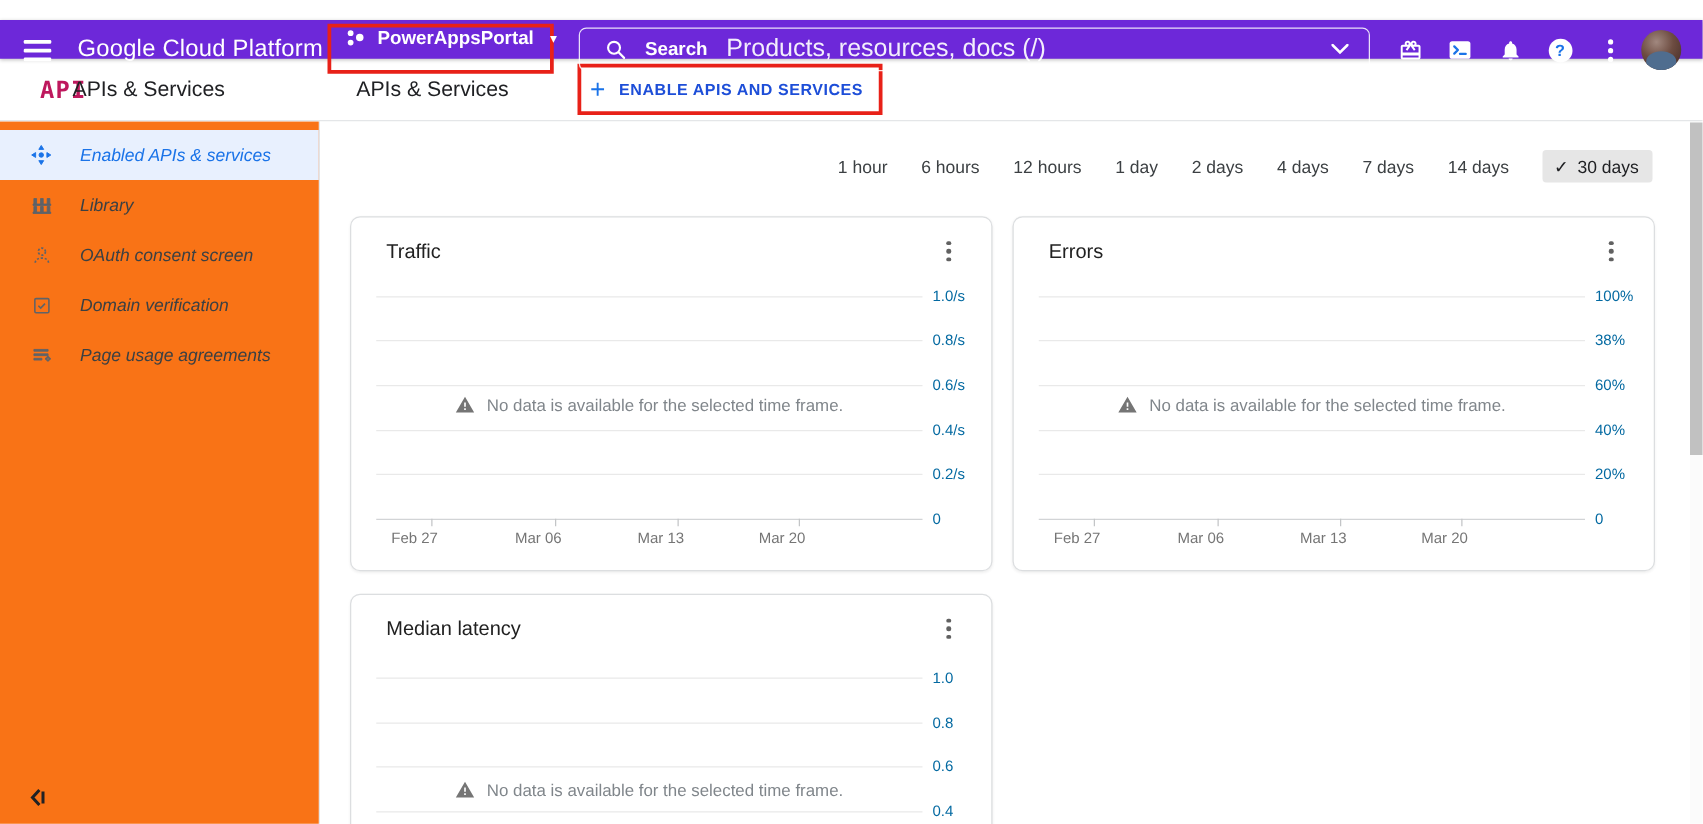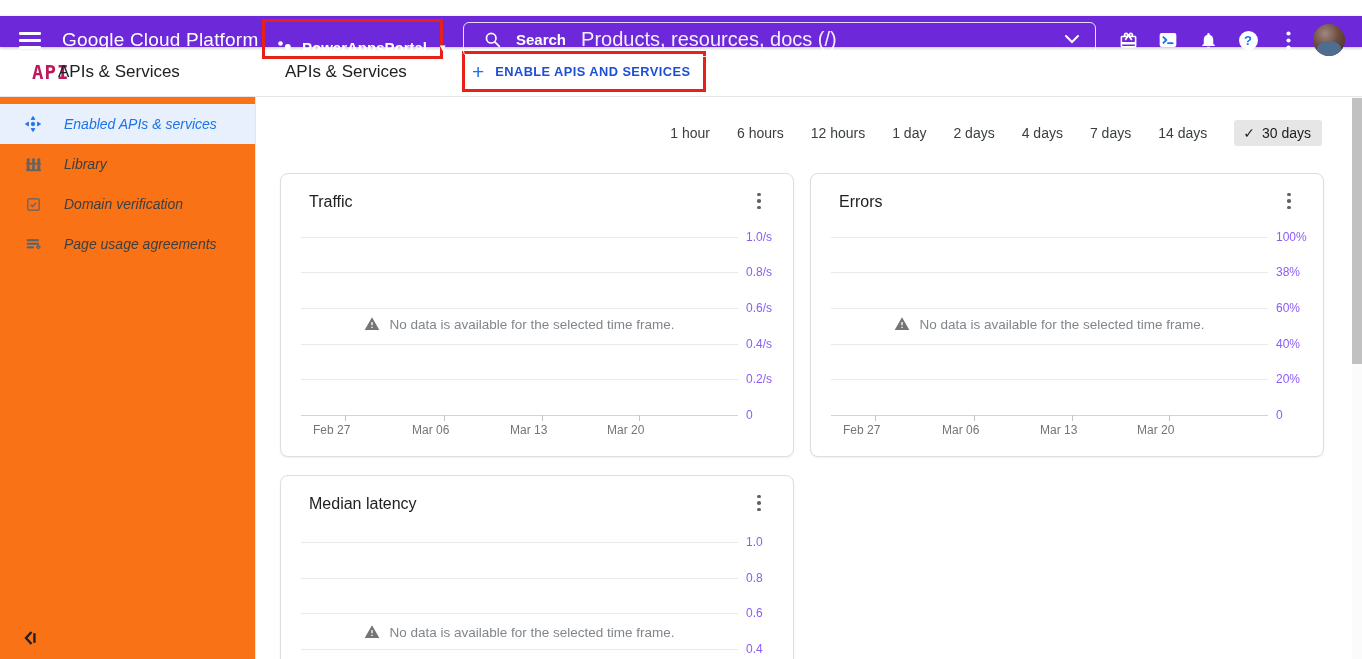--- a/index.html
+++ b/index.html
@@ -9,21 +9,21 @@
   
   .topbar { position: absolute; top:16px; left:0; width:1362px; height:31px;
     background:#6d28d9; box-shadow:0 1px 3px rgba(0,0,0,.25); z-index:20; }
   .hamburger { position:absolute; left:18px; top:15px; width:24px; height:18px; cursor:pointer; }
   .hamburger span { position:absolute; left:1px; width:22px; height:2.6px; background:#fff; border-radius:1px; }
   .hamburger span:nth-child(1){top:1px} .hamburger span:nth-child(2){top:8px} .hamburger span:nth-child(3){top:15px}
   .gcp-logo { position:absolute; left:62px; top:0; height:48px; line-height:48px;
     color:#fff; font-size:19px; letter-spacing:.2px; white-space:nowrap; }
   .red-box { border:3px solid #e82118; }
   .proj-box { position:absolute; left:262px; top:3px; width:181px; height:40px;
-    display:flex; align-items:flex-end; padding-left:11px; }
+    display:flex; align-items:flex-start; padding-left:11px; }
   .proj-inner { display:flex; align-items:center; gap:9px; cursor:pointer; }
   .proj-label { color:#fff; font-size:15px; font-weight:bold; white-space:nowrap; }
   .proj-caret { color:#fff; font-size:11px; margin-left:4px; }
   .searchbar { position:absolute; left:463px; top:6px; width:633px; height:35px;
     border:1.5px solid rgba(255,255,255,.85); border-radius:6px;
     display:flex; align-items:center; cursor:text; color:#fff; }
   .searchbar .mag { margin-left:20px; display:flex; }
   .search-word { margin-left:15px; font-size:15px; font-weight:bold; }
   .search-ph { margin-left:15px; font-size:20px; color:rgba(255,255,255,.92); }
   .search-caret { margin-left:auto; margin-right:16px; display:flex; cursor:pointer; }
@@ -70,21 +70,21 @@
 
   
   .card { position:absolute; width:514px; height:284px; background:#fff;
     border:1px solid #dcdee0; border-radius:8px; box-shadow:0 1px 2px rgba(60,64,67,.08); }
   .card-title { position:absolute; left:28px; top:19px; font-size:16px; color:#212121; }
   .card-menu { position:absolute; right:22px; top:14px; width:24px; height:26px; cursor:pointer;
     display:flex; flex-direction:column; align-items:center; justify-content:center; gap:3px; }
   .card-menu i { width:3.5px; height:3.5px; border-radius:50%; background:#616161; }
   .gridline { position:absolute; left:20px; width:437px; height:1px; background:#e9e9e9; }
   .gridline.axis { background:#d2d4d6; }
-  .ylab { position:absolute; left:465px; width:44px; font-size:12px; color:#8b5cf6; }
+  .ylab { position:absolute; left:465px; width:44px; font-size:12px; color:#0369a1; }
   .tick { position:absolute; width:1px; height:6px; background:#c3c5c7; }
   .xlab { position:absolute; width:64px; text-align:left; font-size:12px; color:#757575; }
   .nodata { position:absolute; left:20px; width:437px; display:flex; align-items:center; justify-content:center; gap:9px; }
   .nodata span { font-size:13.5px; color:#80868b; }
 
   
   .scrollbar { position:absolute; right:0; top:97px; width:10px; height:562px; background:#fbfbfb; }
   .scroll-thumb { position:absolute; top:1px; left:0; width:10px; height:266px; background:#c1c1c1; cursor:pointer; }
 </style>
 </head>
@@ -188,20 +188,29 @@
       </span>
       <span class="nlabel">Enabled APIs &amp; services</span>
     </div>
     <div class="nav-item">
       <span class="nicon">
         <svg width="17" height="17" viewBox="0 0 24 24">
             <path d="M3 4h3v7H3zM10.5 4h3v7h-3zM18 4h3v7h-3zM2 10.2h20v1.6H2zM3 13h3v7H3zM10.5 13h3v7h-3zM18 13h3v7h-3zM2 19.3h20v1.6H2z"></path>
           </svg>
       </span>
       <span class="nlabel">Library</span>
+    </div>
+    <div class="nav-item">
+      <span class="nicon">
+        <svg width="17" height="17" viewBox="0 0 24 24">
+            <circle cx="12" cy="7.5" r="4" fill="none" stroke-width="1.9" stroke-dasharray="2.4,2"></circle>
+            <path d="M4.5 20c0-3.4 3.7-5.2 7.5-5.2s7.5 1.8 7.5 5.2" fill="none" stroke-width="1.9" stroke-dasharray="2.4,2"></path>
+          </svg>
+      </span>
+      <span class="nlabel">OAuth consent screen</span>
     </div>
     <div class="nav-item">
       <span class="nicon">
         <svg width="15" height="15" viewBox="0 0 24 24">
             <rect x="3" y="3" width="18" height="18" rx="1.5" fill="none" stroke-width="2"></rect>
             <path d="M7.5 12.2l3 3 5.5-5.8" fill="none" stroke-width="2"></path>
           </svg>
       </span>
       <span class="nlabel">Domain verification</span>
     </div>

